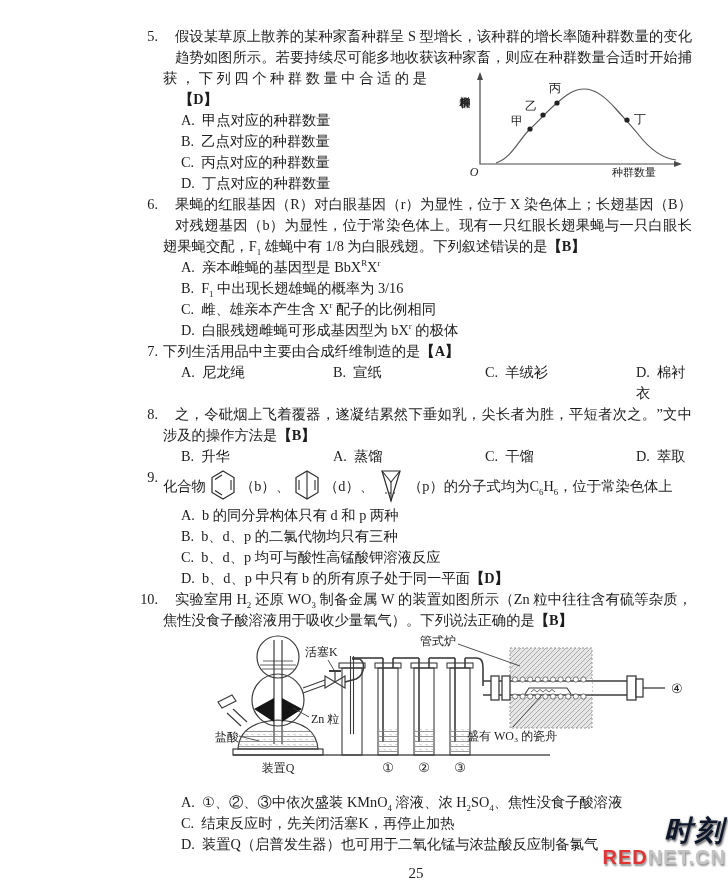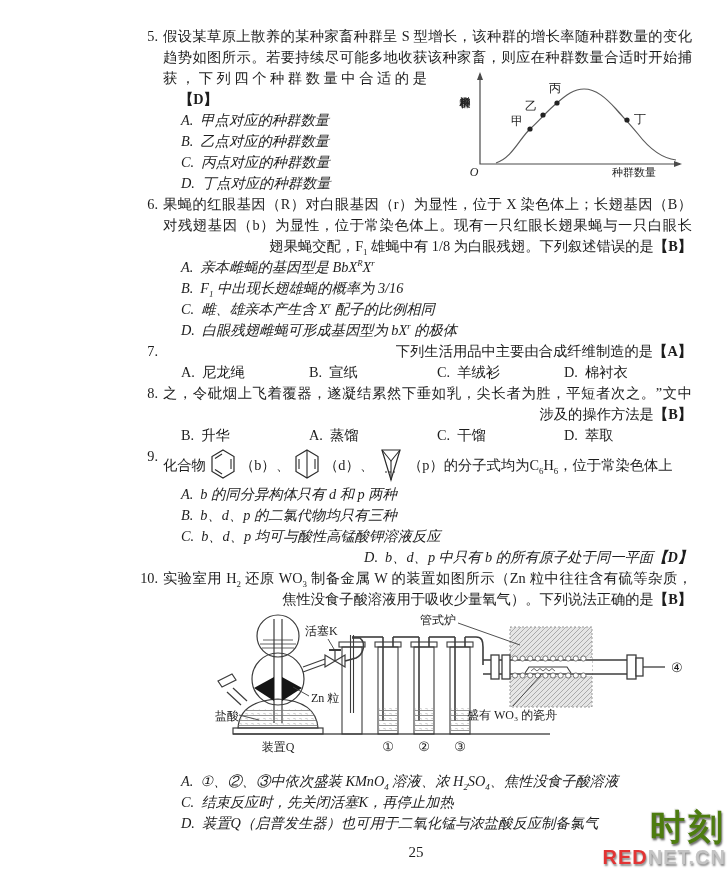--- a/index.html
+++ b/index.html
@@ -5,38 +5,38 @@
   html,body{margin:0;padding:0;}
   body{
     width:728px;height:887px;background:#ffffff;position:relative;overflow:hidden;
     font-family:"Liberation Serif","DejaVu Serif",serif;color:#1d1d1d;
   }
   .content{position:absolute;left:140px;top:26px;width:552px;font-size:14.3px;line-height:21px;}
   .q{display:flex;}
   .qnum{min-width:18px;text-align:right;margin-right:5px;white-space:nowrap;flex:none;}
   .qbody{flex:1;min-width:0;}
   .line{text-align:justify;}
-  .line.fill{text-align-last:justify;}
-  .lineflex{display:flex;justify-content:flex-end;align-items:baseline;}
+  .line.fill{text-align-last:justify;margin-left:12px;}
+  .lineflex{display:flex;justify-content:flex-start;align-items:baseline;}
   .ans{font-weight:bold;white-space:nowrap;}
   .ml{margin-left:16px;}
-  .opt{padding-left:18px;font-style:italic;}
+  .opt{padding-left:18px;}
   .olab{margin-right:7px;}
-  .optrow4{display:grid;grid-template-columns:128px 128px 127px auto;padding-left:18px;}
+  .optrow4{display:grid;grid-template-columns:128px 128px 127px auto;padding-left:18px;gap:24px;}
   sub,sup{font-size:0.62em;line-height:0;}
   .q5row{display:flex;gap:17px;}
   .q5left{flex:1;min-width:0;}
   .q5chart{width:248px;flex:none;}
   .q9stem{display:flex;align-items:center;flex-wrap:nowrap;white-space:nowrap;}
   .mol{flex:none;margin:0 2px;}
   .apparatus{margin:3px 0 2px 52px;}
   svg text{font-family:"Liberation Serif","DejaVu Serif",serif;}
   .pagenum{text-align:center;margin-top:8px;font-size:15px;}
   .wm{position:absolute;right:2px;bottom:20px;text-align:right;line-height:1;}
-  .wm-cn{font-size:35px;font-weight:bold;letter-spacing:3px;color:#4d7c0f;text-shadow:1px 2px 2px #6f6f6f,-1px -1px 0 #e8e8e8;}
+  .wm-cn{font-size:28px;font-weight:bold;font-style:italic;letter-spacing:3px;color:#0f172a;text-shadow:1px 2px 2px #6f6f6f,-1px -1px 0 #e8e8e8;}
   .wm-en{font-size:20px;font-weight:bold;font-family:"Liberation Sans","DejaVu Sans",sans-serif;color:#c4c4c4;text-shadow:1px 2px 2px #8a8a8a;margin-top:2px;letter-spacing:1px;}
   .wm-red{color:#e23434;}
 </style>
 </head>
 <body>
 
 <div class="content">
 
   <div class="q">
     <div class="qnum">5.</div>

